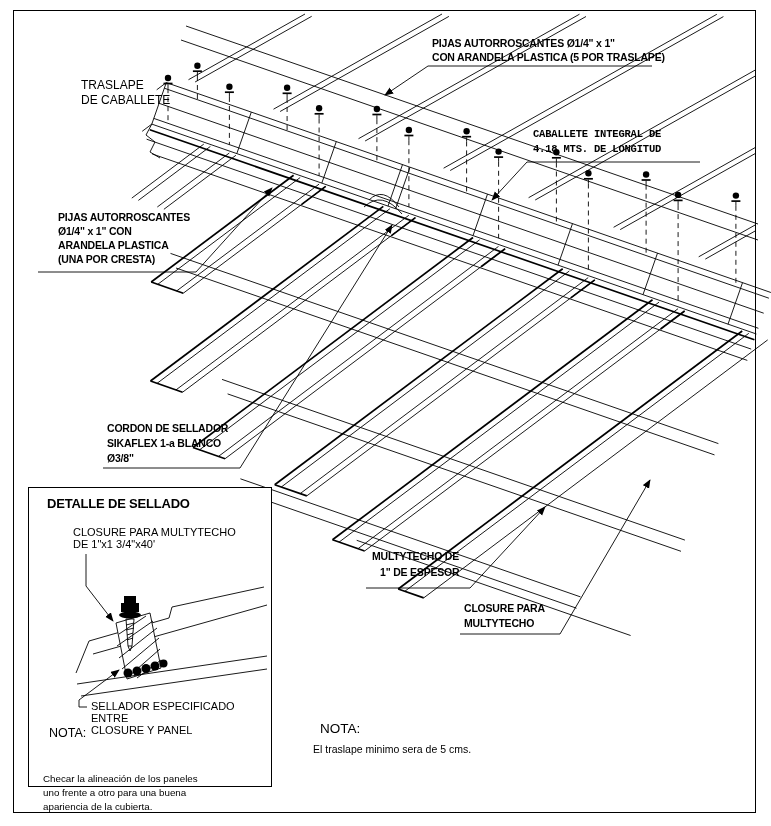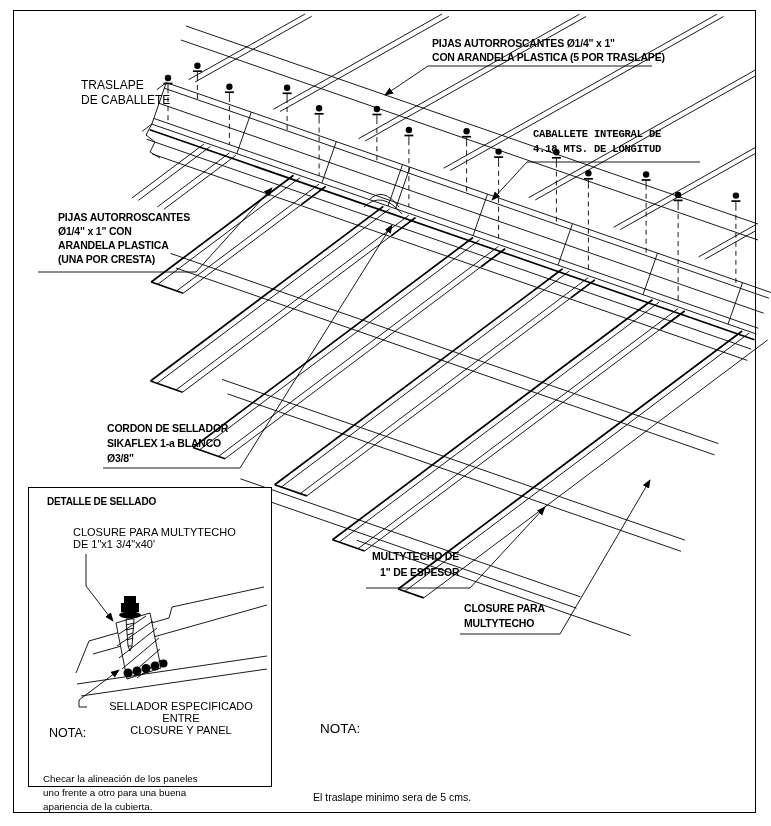--- a/index.html
+++ b/index.html
@@ -11,21 +11,21 @@
   svg .hv{stroke-width:1.7;}
   svg .fill{fill:#000;stroke:none;}
   svg .wfill{fill:#fff;stroke:#000;}
   .lbl{position:absolute;white-space:nowrap;line-height:14px;}
   .b{font-weight:bold;font-size:10.5px;letter-spacing:-0.2px;}
   .n12{font-size:12px;line-height:15px;}
   .nota-h{font-size:13.5px;}
   .nota-t{font-size:10.5px;}
   #detail-box{position:absolute;left:28px;top:487px;width:242px;height:298px;
               border:1.6px solid #000;background:#fff;}
-  .bx-title{position:absolute;left:18px;top:8px;font-weight:bold;font-size:10px;letter-spacing:-0.2px;}
+  .bx-title{position:absolute;left:18px;top:8px;font-weight:bold;font-size:13px;letter-spacing:-0.2px;}
   .bx-sm{position:absolute;font-size:11px;line-height:12px;}
   .bx-nota-h{position:absolute;font-size:12.5px;}
   .bx-nota{position:absolute;font-size:9.8px;line-height:14px;}
 </style>
 </head>
 <body>
 
 <div id="canvas">
 
   <svg width="771" height="826" viewBox="0 0 771 826">
@@ -274,21 +274,21 @@
     <div>MULTYTECHO DE</div>
     <div style="padding-left:8px;">1" DE ESPESOR</div>
   </div>
 
   <div class="lbl b" style="left:464px;top:601px;line-height:15px;">
     <div>CLOSURE PARA</div>
     <div>MULTYTECHO</div>
   </div>
 
   <div class="lbl nota-h" style="left:320px;top:722px;">NOTA:</div>
-  <div class="lbl nota-t" style="left:313px;top:742px;margin-top:48px;">El traslape minimo sera de 5 cms.</div>
+  <div class="lbl nota-t" style="left:313px;top:742px;">El traslape minimo sera de 5 cms.</div>
 
   <div id="detail-box">
     <div class="bx-title">DETALLE DE SELLADO</div>
 
     <div class="bx-sm" style="left:44px;top:38px;">
       <div>CLOSURE PARA MULTYTECHO</div>
       <div>DE 1"x1 3/4"x40'</div>
     </div>
 
     <svg width="242" height="298" viewBox="0 0 242 298">
@@ -340,21 +340,21 @@
         <line x1="48" y1="196" x2="238" y2="168"></line>
         <line x1="52" y1="208" x2="238" y2="181"></line>
       </g>
 
       <g>
         <polyline points="57,66 57,98 84,133" marker-end="url(#arr2)"></polyline>
         <polyline points="58,219 50,219 50,212 90,182" marker-end="url(#arr2)"></polyline>
       </g>
     </svg>
 
-    <div class="bx-sm" style="left:62px;top:212px;text-align:center;">
+    <div class="bx-sm" style="left:62px;top:212px;">
       <div>SELLADOR ESPECIFICADO ENTRE</div>
       <div>CLOSURE Y PANEL</div>
     </div>
 
     <div class="bx-nota-h" style="left:20px;top:238px;">NOTA:</div>
     <div class="bx-nota" style="left:14px;top:256px;margin-top:28px;">
       <div>Checar la alineación de los paneles</div>
       <div>uno frente a otro para una buena</div>
       <div>apariencia de la cubierta.</div>
     </div>

